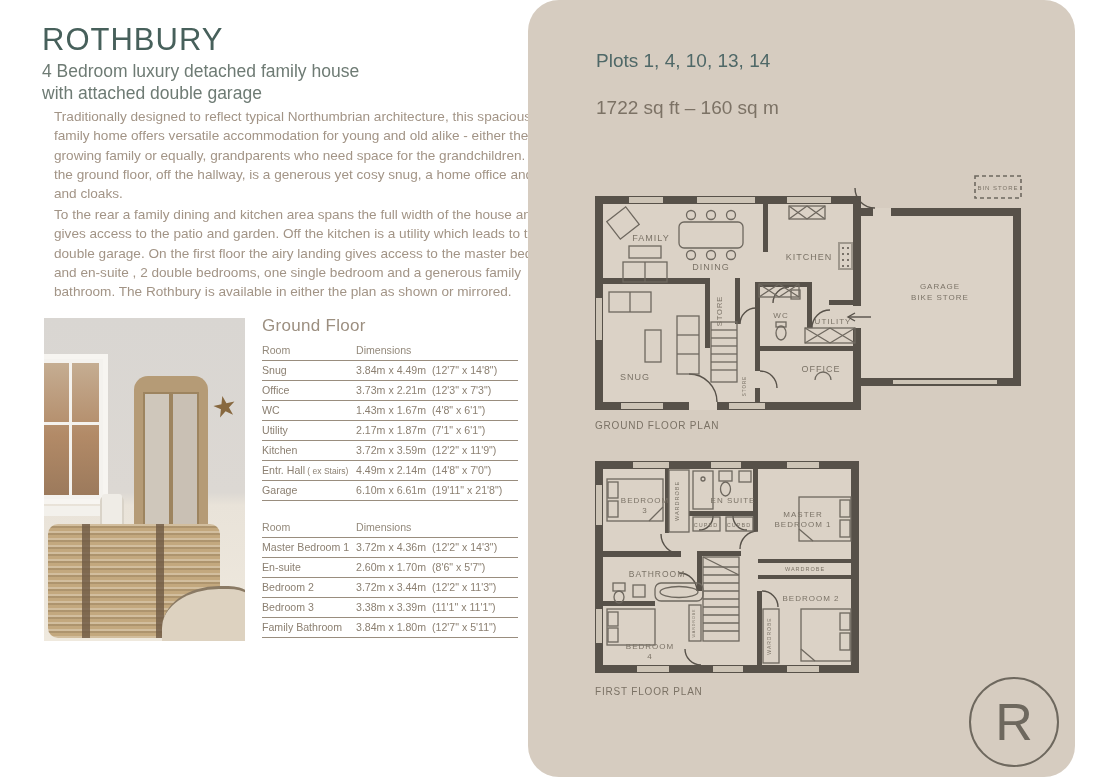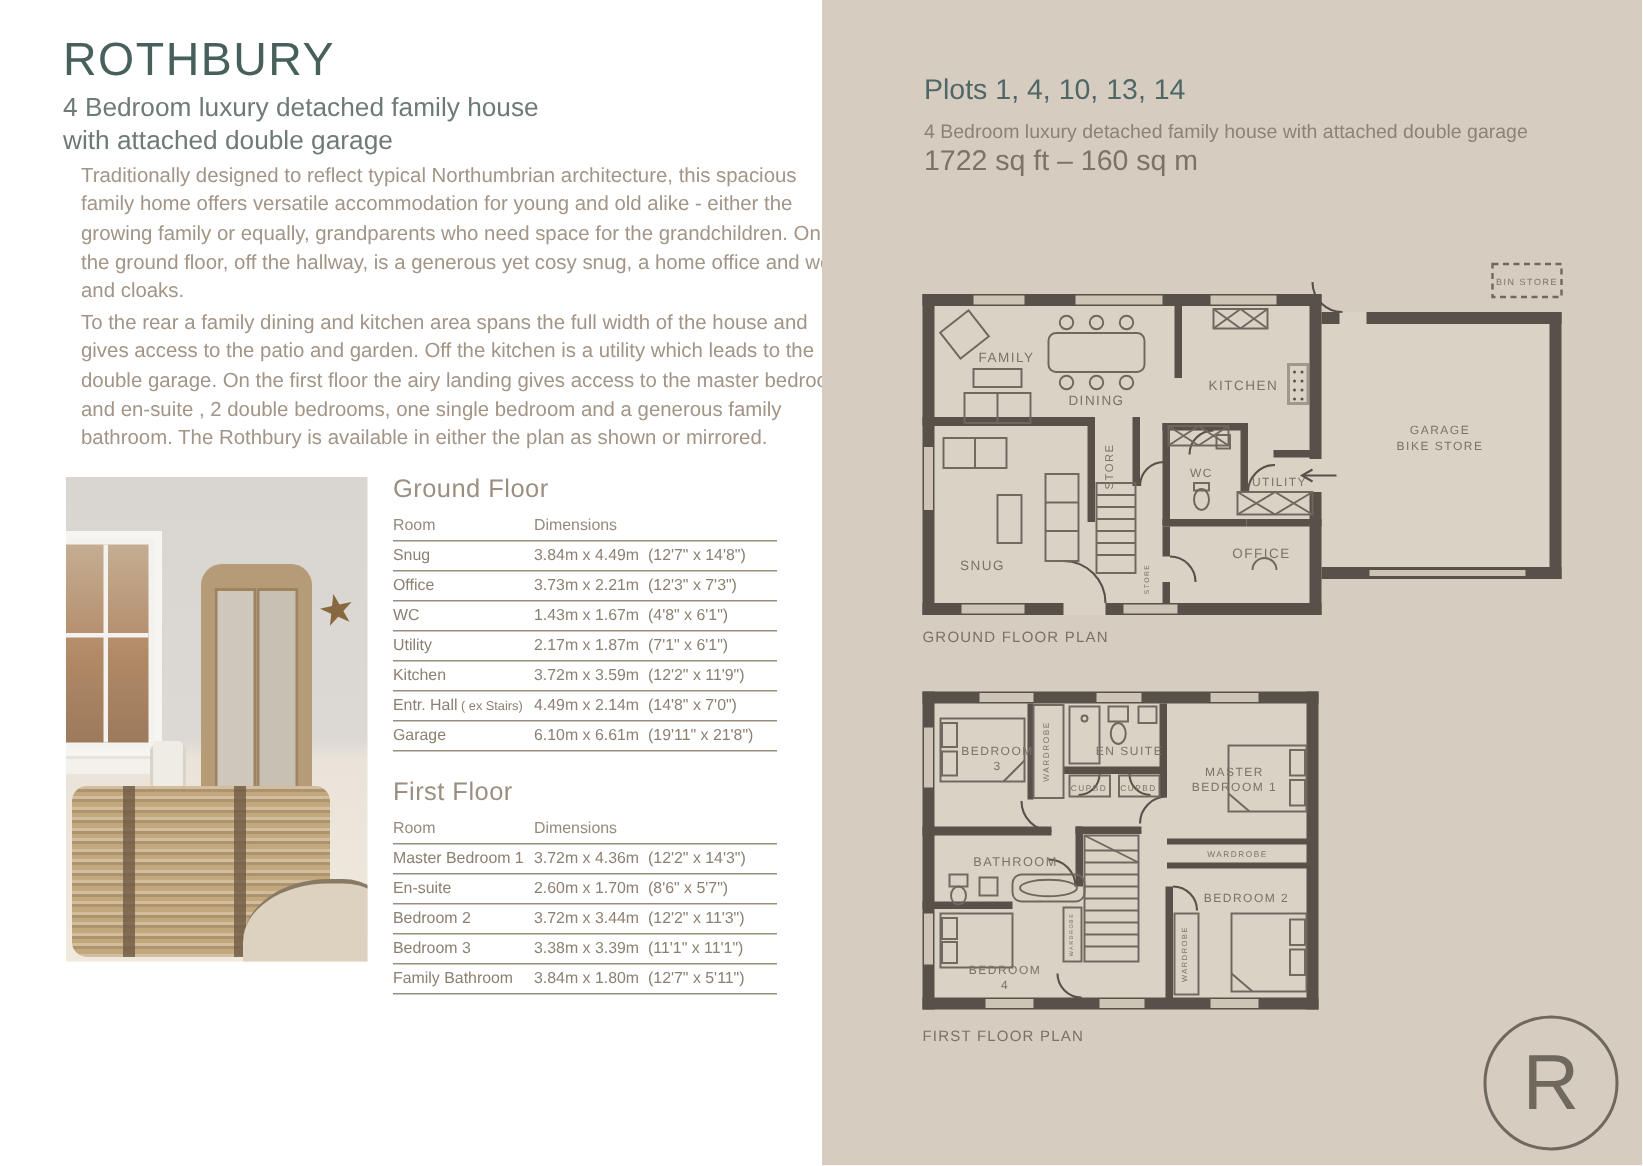--- a/index.html
+++ b/index.html
@@ -41,21 +41,21 @@
   .tbl { width:100%; font-size:10.6px; color:#8c8072; }
   .trow { display:flex; align-items:flex-start; padding:3px 0 4px 0; border-bottom:1px solid #998d7e; }
   .trow.head { border-bottom:1px solid #998d7e; color:#948a7c; }
   .c-room { width:94px; white-space:nowrap; }
   .c-room .note { font-size:8.5px; }
   .c-metric { width:76px; white-space:nowrap; }
   .c-imp { flex:1; white-space:nowrap; }
   .tbl-block2 { margin-top:17px; }
 
   
-  .right-panel { position:absolute; left:548px; top:0; width:547px; height:777px; background:#d6ccc0; }
+  .right-panel { position:absolute; left:528px; top:0; width:547px; height:777px; background:#d6ccc0;border-radius:31px; }
   .plots-title { position:absolute; left:68px; top:50px; font-size:19px; color:#4f6867; }
   .plots-sub { position:absolute; left:68px; top:80px; font-size:13px; color:#8d8276; }
   .plots-area { position:absolute; left:68px; top:97px; font-size:19px; color:#7c7265; }
   .plan-caption { position:absolute; font-size:10px; letter-spacing:.8px; color:#7b7265; }
   .cap-ground { left:67px; top:420px; }
   .cap-first { left:67px; top:686px; }
   svg.plan { position:absolute; }
   .plan-ground { left:65px; top:170px; }
   .plan-first { left:65px; top:459px; }
   .plan text { fill:#7b7367; letter-spacing:1px; }
@@ -131,21 +131,20 @@
             </div>
           <div class="trow">
               <span class="c-room">Garage</span>
               <span class="c-metric">6.10m x 6.61m</span>
               <span class="c-imp">(19'11" x 21'8")</span>
             </div>
         </div>
       </div>
 
       <div class="tbl-block2">
-        <div class="tbl-title">First Floor</div>
         <div class="tbl">
           <div class="trow head">
             <span class="c-room">Room</span>
             <span class="c-metric">Dimensions</span>
             <span class="c-imp"></span>
           </div>
           <div class="trow">
               <span class="c-room">Master Bedroom 1</span>
               <span class="c-metric">3.72m x 4.36m</span>
               <span class="c-imp">(12'2" x 14'3")</span>
@@ -170,21 +169,20 @@
               <span class="c-metric">3.84m x 1.80m</span>
               <span class="c-imp">(12'7" x 5'11")</span>
             </div>
         </div>
       </div>
     </div>
   </div>
 
   <div class="right-panel">
     <div class="plots-title">Plots 1, 4, 10, 13, 14</div>
-    <div class="plots-sub">4 Bedroom luxury  detached family house with attached double garage</div>
     <div class="plots-area">1722 sq ft – 160 sq m</div>
 
     <svg class="plan plan-ground" width="432" height="248" viewBox="0 0 432 248">
 
       <rect x="268" y="38" width="158" height="178" fill="#dbd2c6"></rect>
       <rect x="2" y="26" width="266" height="214" fill="#dbd2c6"></rect>
 
       <g fill="#575149">
         <rect x="2" y="26" width="266" height="8"></rect>
         <rect x="2" y="232" width="266" height="8"></rect>

